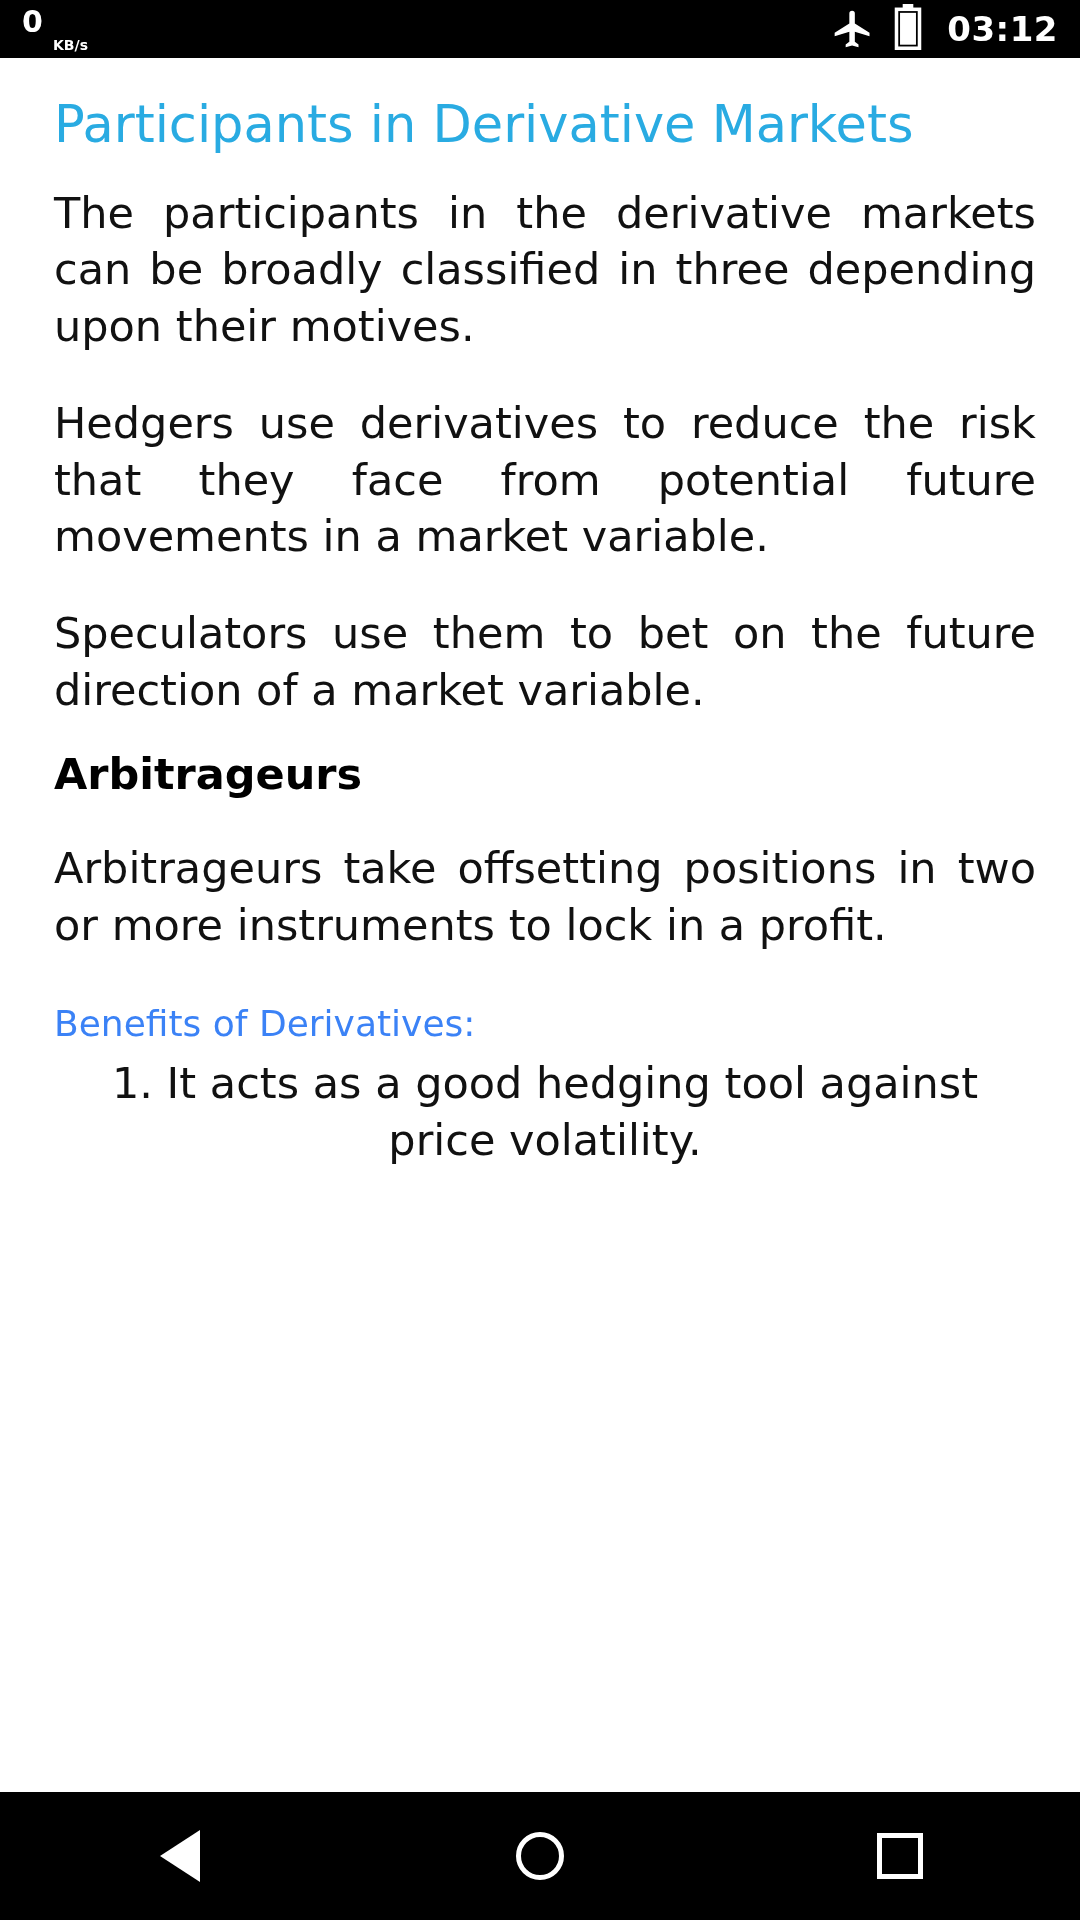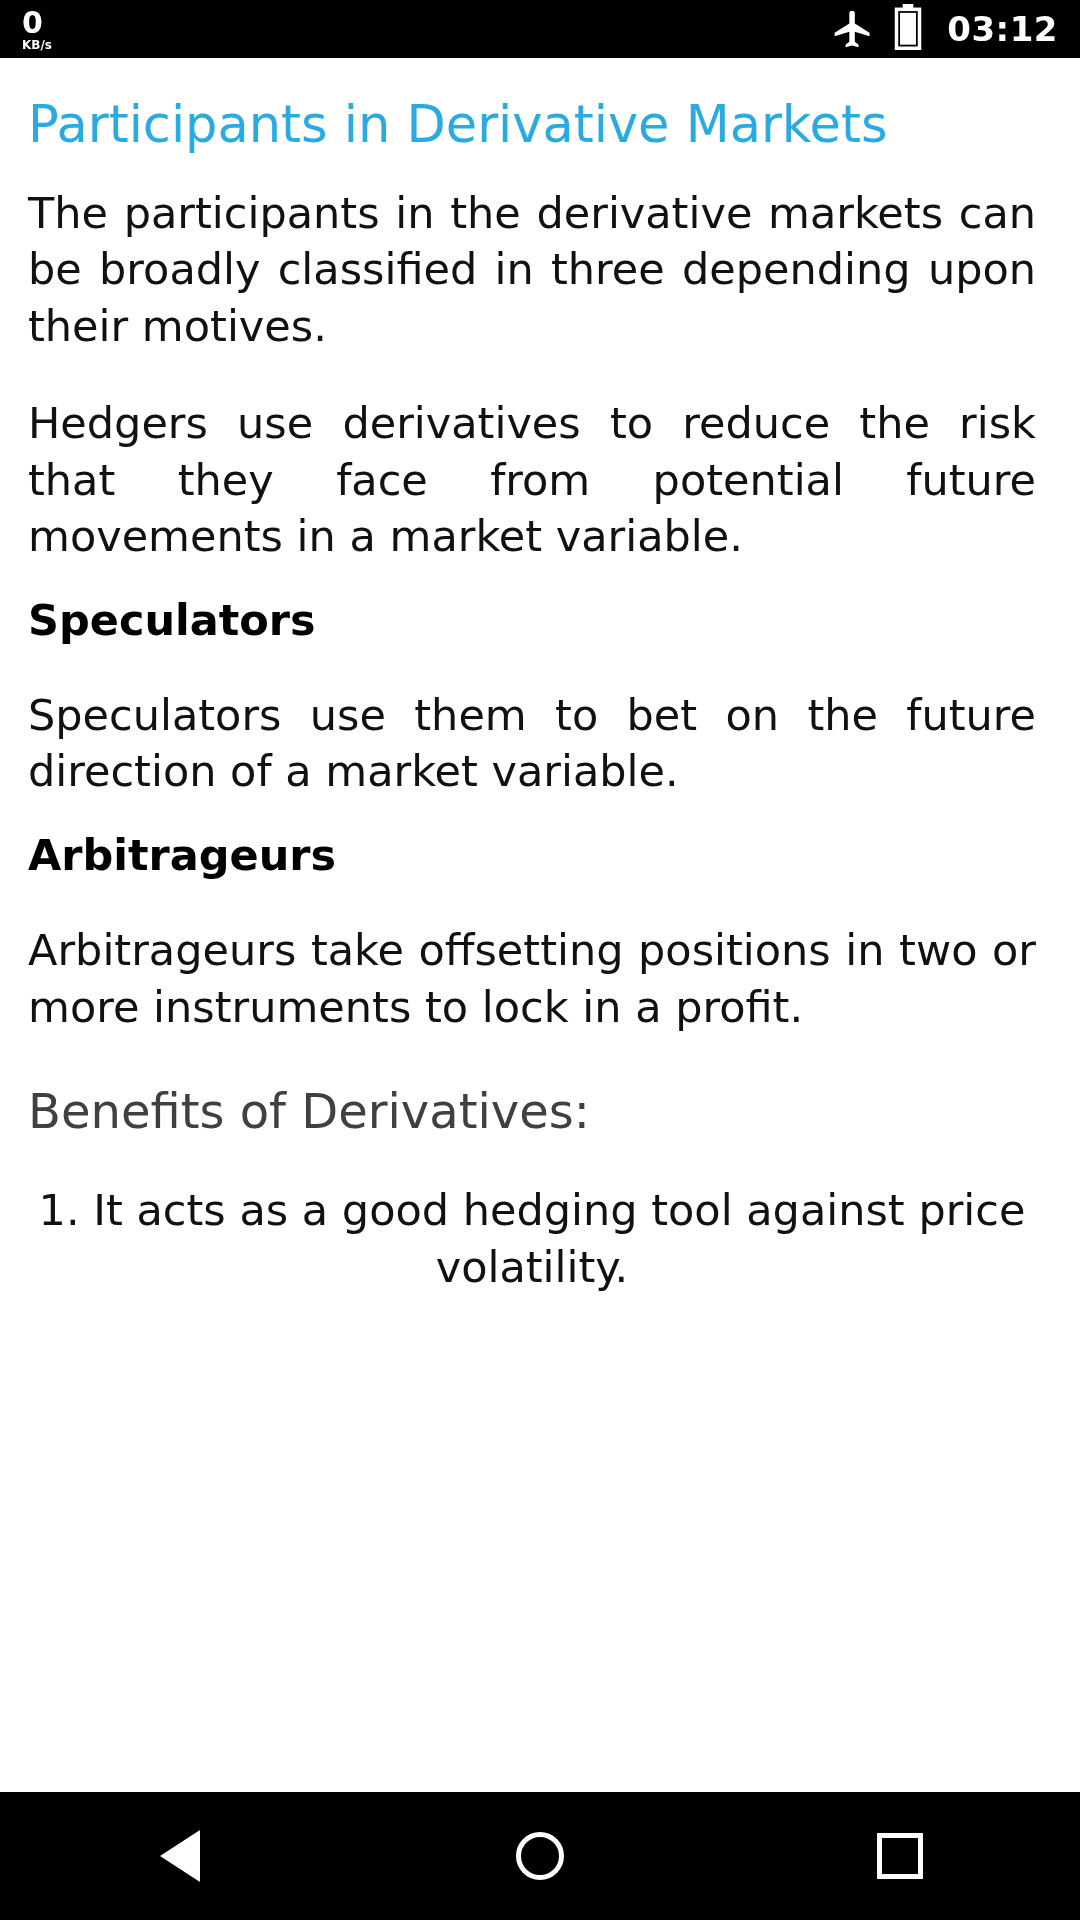--- a/index.html
+++ b/index.html
@@ -27,23 +27,24 @@
     flex-direction: column;
     justify-content: center;
     line-height: 1;
   }
   .net-speed .rate {
     font-size: 30px;
     font-weight: bold;
     letter-spacing: -0.5px;
   }
   .net-speed .unit {
-    font-size: 12px;
+    font-size: 14px;
     font-weight: bold;
     margin-top: 1px;
+    margin-left: 31px;
   }
   .status-spacer { flex: 1 1 auto; }
   .status-icons {
     display: flex;
     align-items: center;
     gap: 18px;
     justify-content: space-between;
   }
   .icon-plane svg { display: block; }
   .icon-battery { display: block; }
@@ -51,21 +52,21 @@
     font-size: 34px;
     font-weight: bold;
     letter-spacing: 0.5px;
     margin-left: 6px;
   }
 
   
   .content {
     flex: 1 1 auto;
     background: #ffffff;
-    padding: 38px 44px 0 28px;
+    padding: 38px 44px 0 54px;
     overflow: hidden;
   }
   .page-title {
     color: #29ABE2;
     font-size: 51px;
     font-weight: normal;
     line-height: 1.15;
     margin-bottom: 30px;
   }
   .para {
@@ -87,26 +88,26 @@
   .section-body {
     font-size: 43px;
     line-height: 1.32;
     color: #111111;
     text-align: justify;
     text-justify: inter-word;
     margin-bottom: 30px;
     margin-top: 40px;
   }
   .sub-title {
-    color: #404040;
-    font-size: 48px;
+    color: #3b82f6;
+    font-size: 36px;
     font-weight: normal;
     line-height: 1.2;
     margin-top: 48px;
-    margin-bottom: 41px;
+    margin-bottom: 10px;
   }
   .benefit-item {
     font-size: 43px;
     line-height: 1.32;
     color: #111111;
     text-align: center;
   }
 
   
   .nav-bar {
@@ -167,21 +168,20 @@
 </div>
 
 <div class="content">
 
   <h1 class="page-title">Participants in Derivative Markets</h1>
 
   <p class="para">The participants in the derivative markets can be broadly classified in three depending upon their motives.</p>
 
   <p class="section-body">Hedgers use derivatives to reduce the risk that they face from potential future movements in a market variable.</p>
 
-  <h2 class="section-head">Speculators</h2>
   <p class="section-body">Speculators use them to bet on the future direction of a market variable.</p>
 
   <h2 class="section-head">Arbitrageurs</h2>
   <p class="section-body">Arbitrageurs take offsetting positions in two or more instruments to lock in a profit.</p>
 
   <h2 class="sub-title">Benefits of Derivatives:</h2>
 
   <p class="benefit-item">1. It acts as a good hedging tool against price volatility.</p>
 
 </div>

